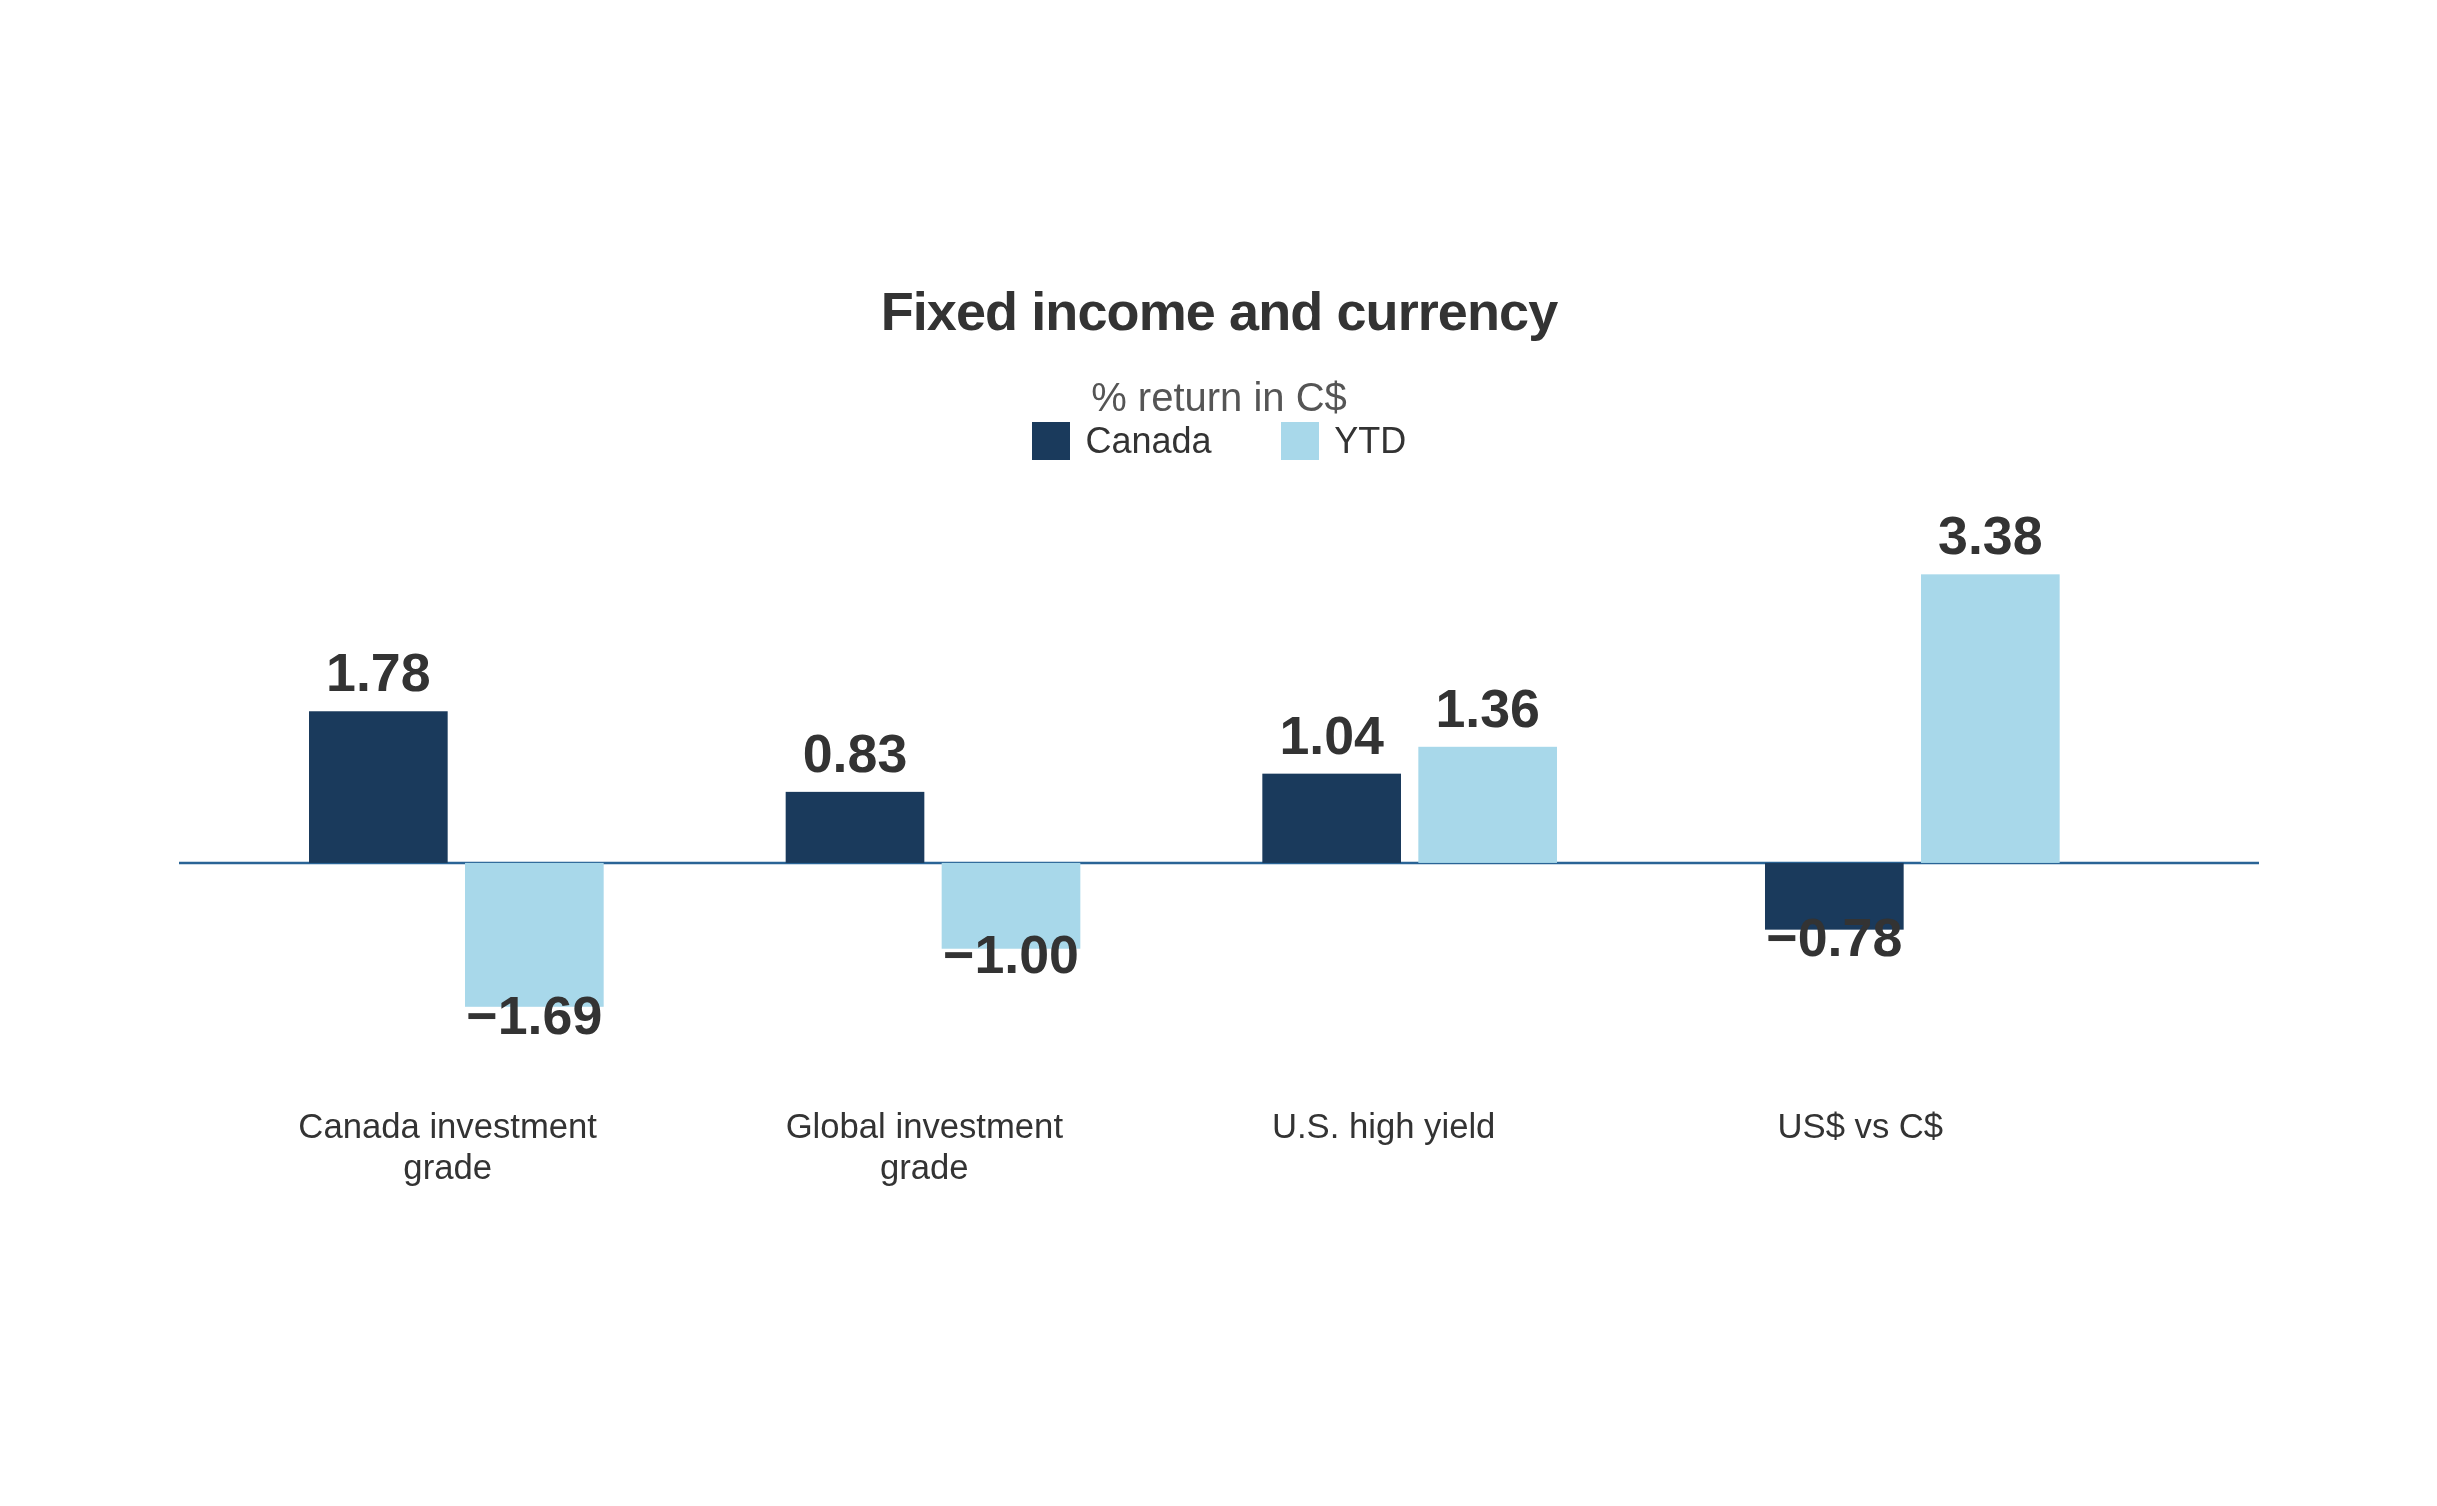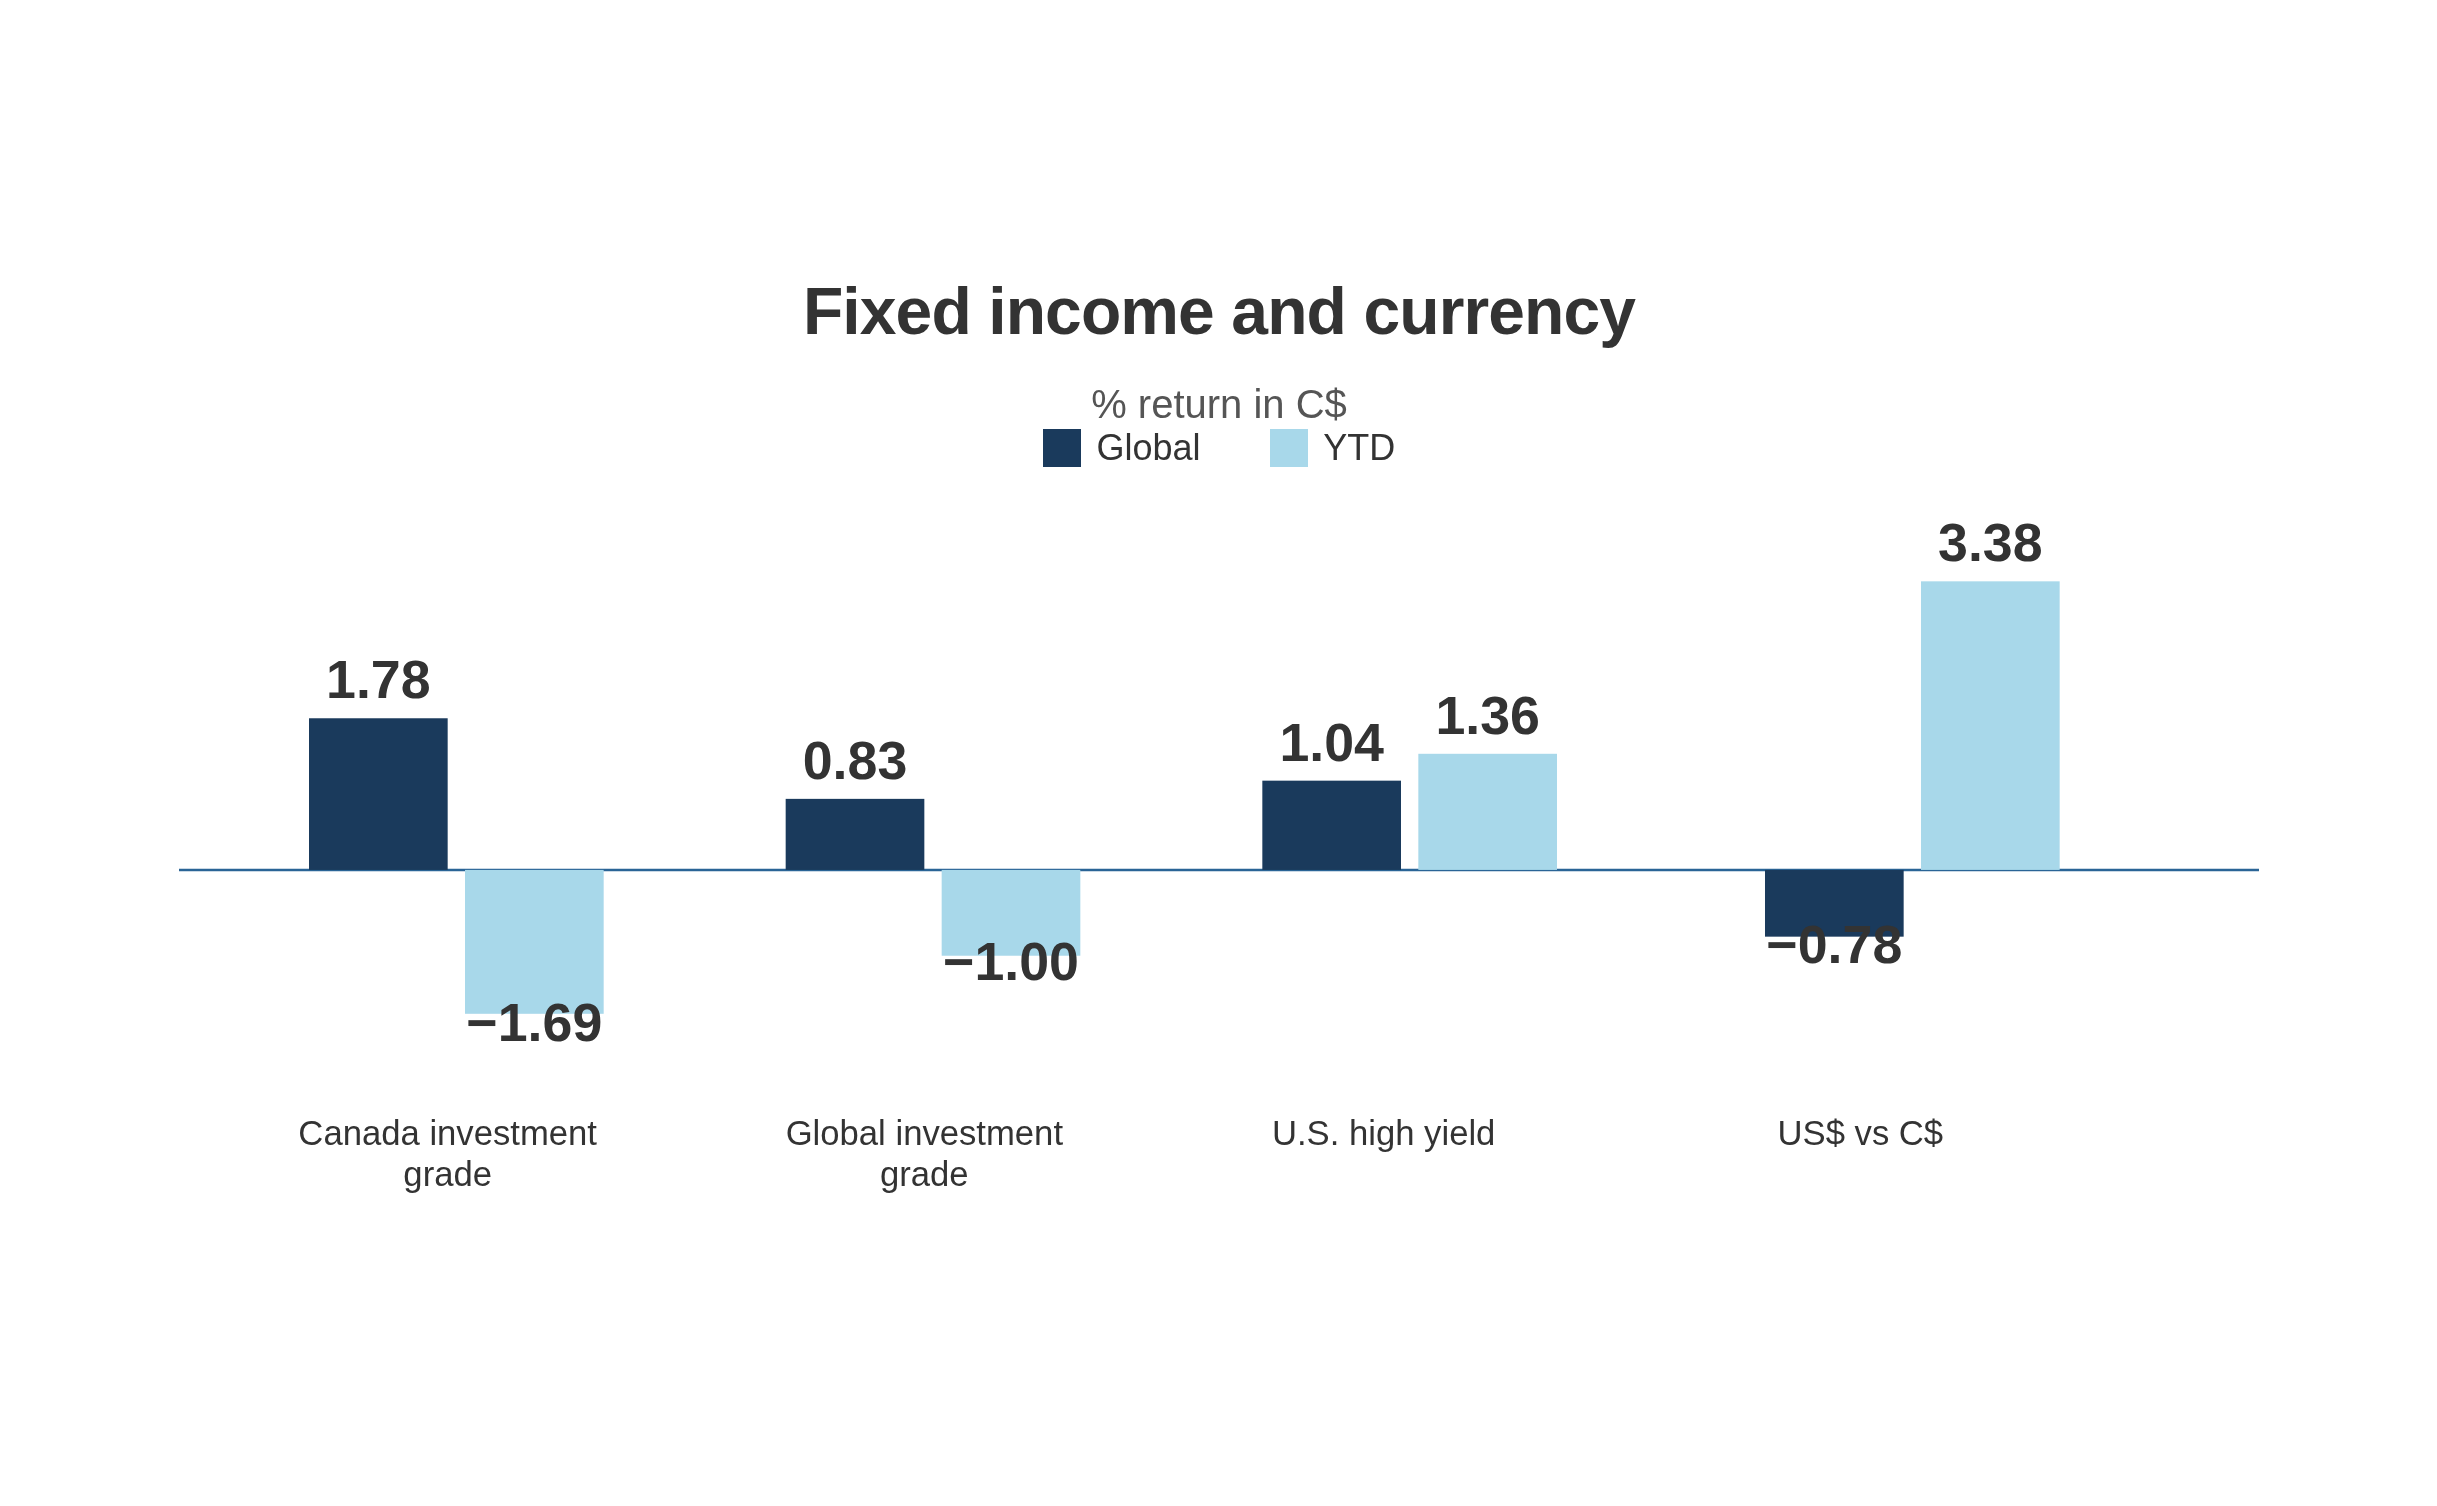--- a/index.html
+++ b/index.html
@@ -11,21 +11,21 @@
       display: flex;
       align-items: center;
       justify-content: center;
     }
     .chart-container {
       width: 2254px;
       padding: 52px 87px;
     }
     .chart-title {
       text-align: center;
-      font-size: 66px;
+      font-size: 54px;
       font-weight: 800;
       color: #333333;
       margin-bottom: 33px;
       letter-spacing: -0.9px;
     }
     .chart-subtitle {
       text-align: center;
       font-size: 40px;
       color: #555555;
     }
@@ -60,21 +60,21 @@
 </head>
 <body>
 
 <div class="chart-container">
   <h1 class="chart-title">Fixed income and currency</h1>
   <p class="chart-subtitle">% return in C$</p>
 
   <div class="legend">
     <div class="legend-item">
       <span class="legend-swatch monthly"></span>
-      <span>Global</span>
+      <span>Canada</span>
     </div>
     <div class="legend-item">
       <span class="legend-swatch ytd"></span>
       <span>YTD</span>
     </div>
   </div>
 
   <div class="chart-svg-wrapper">
     <svg id="main-chart" viewBox="0 0 2400 800" width="100%" style="overflow:visible;">
 

